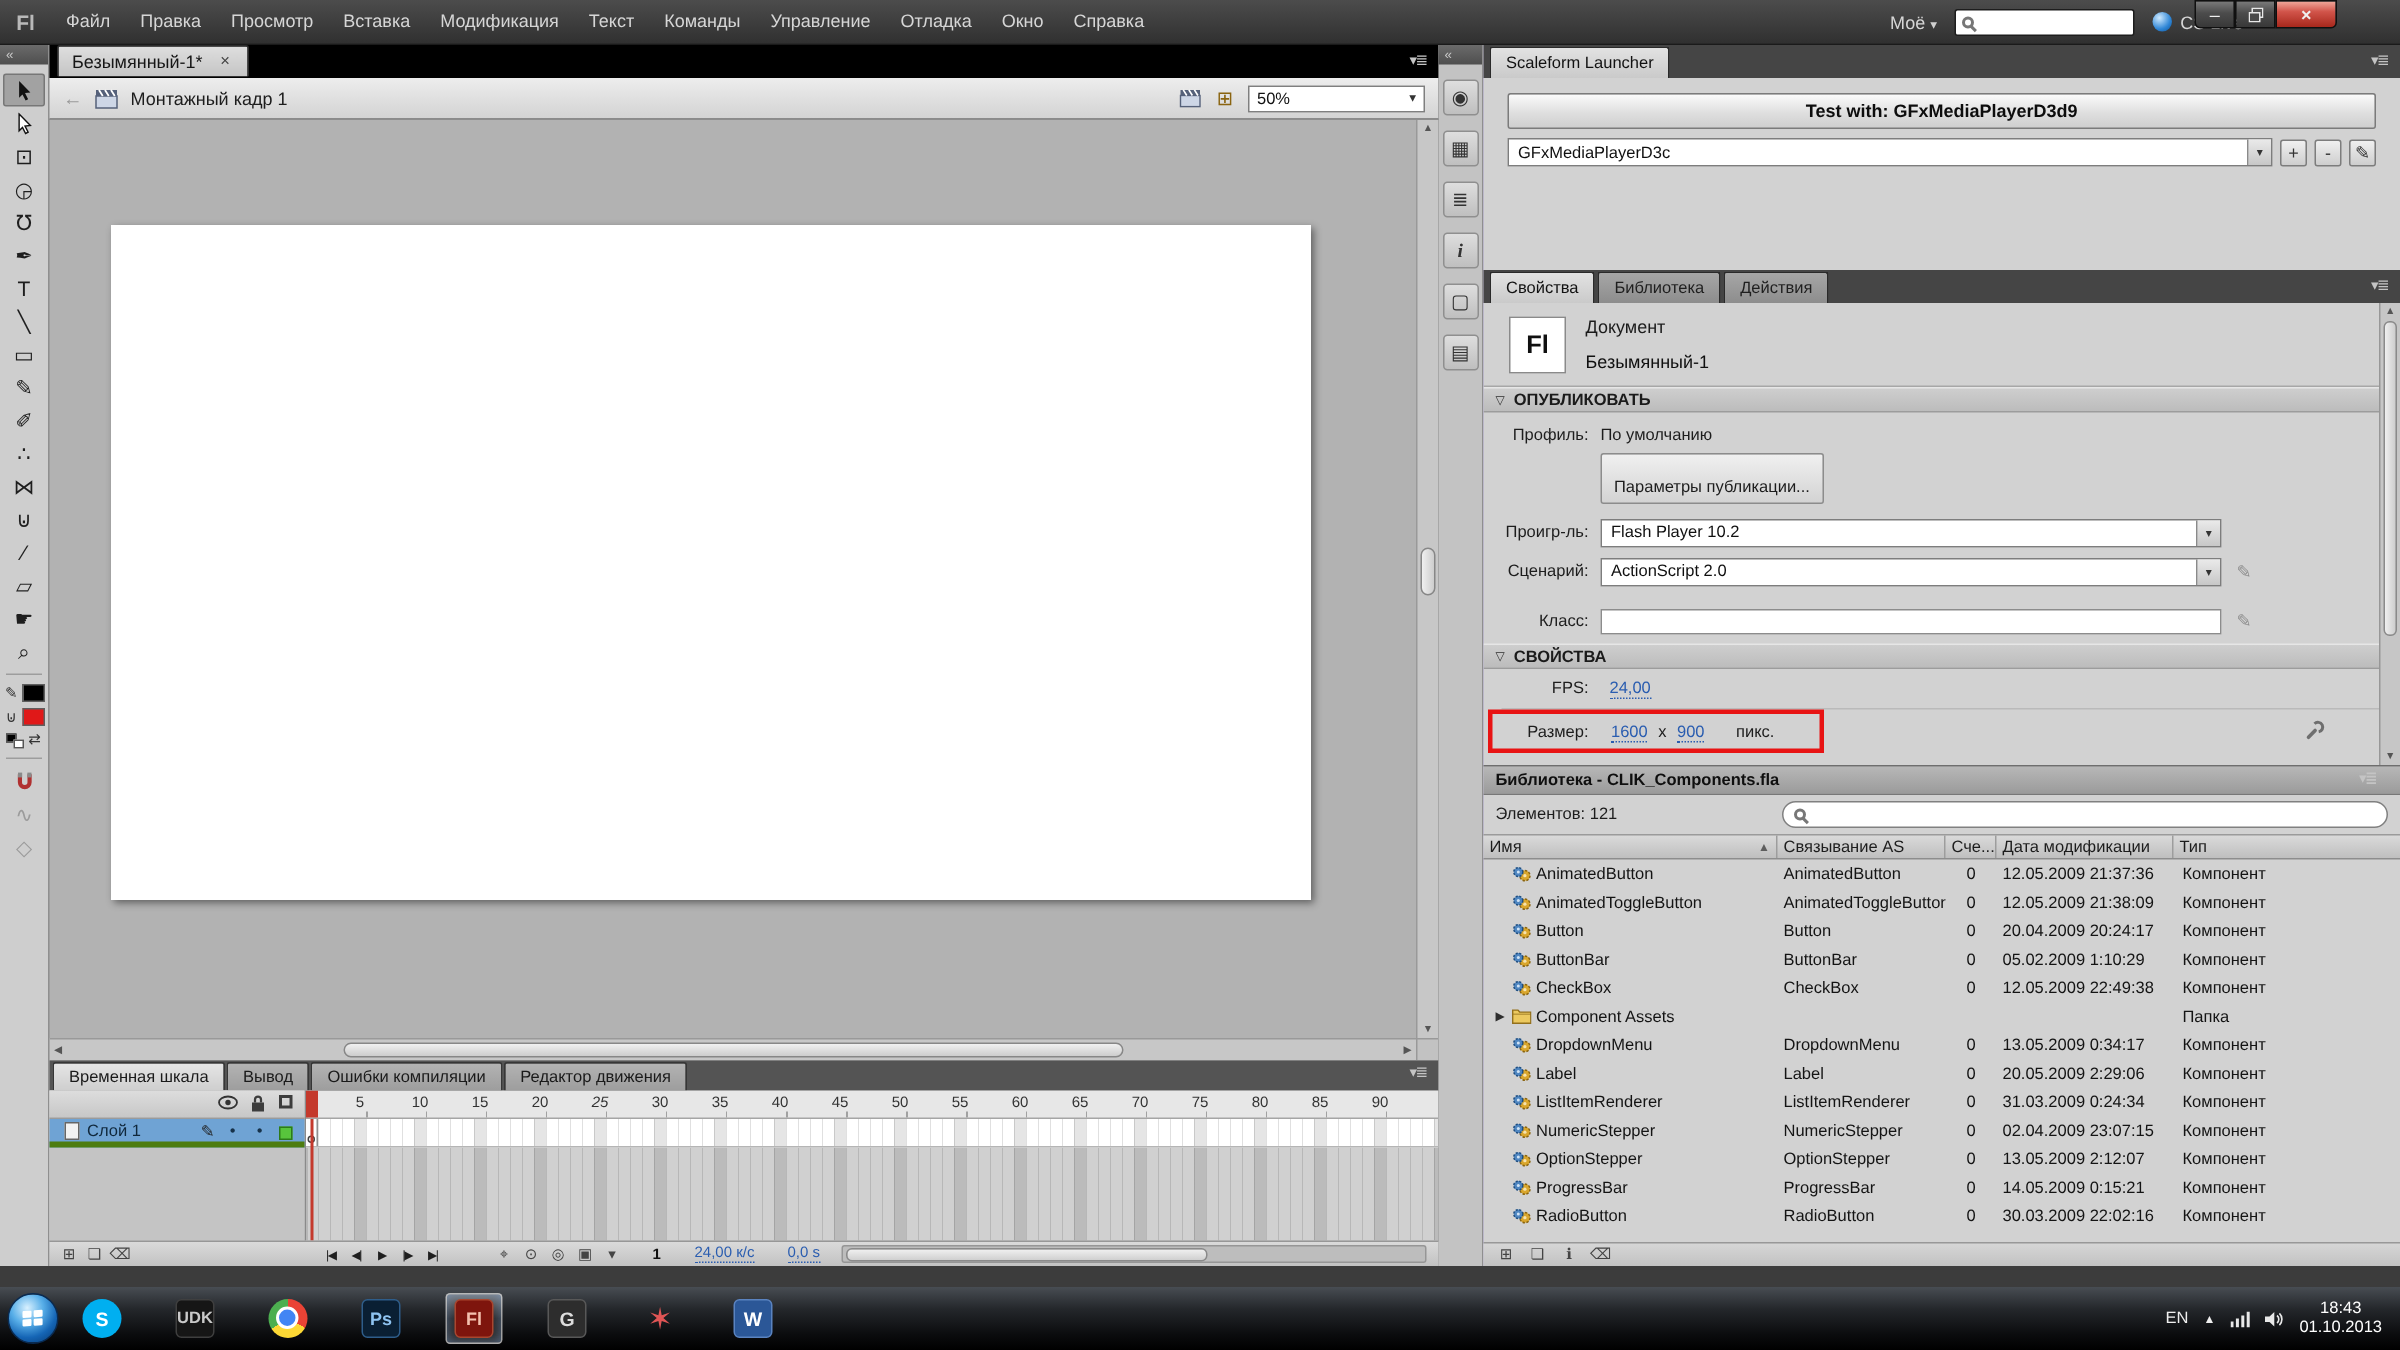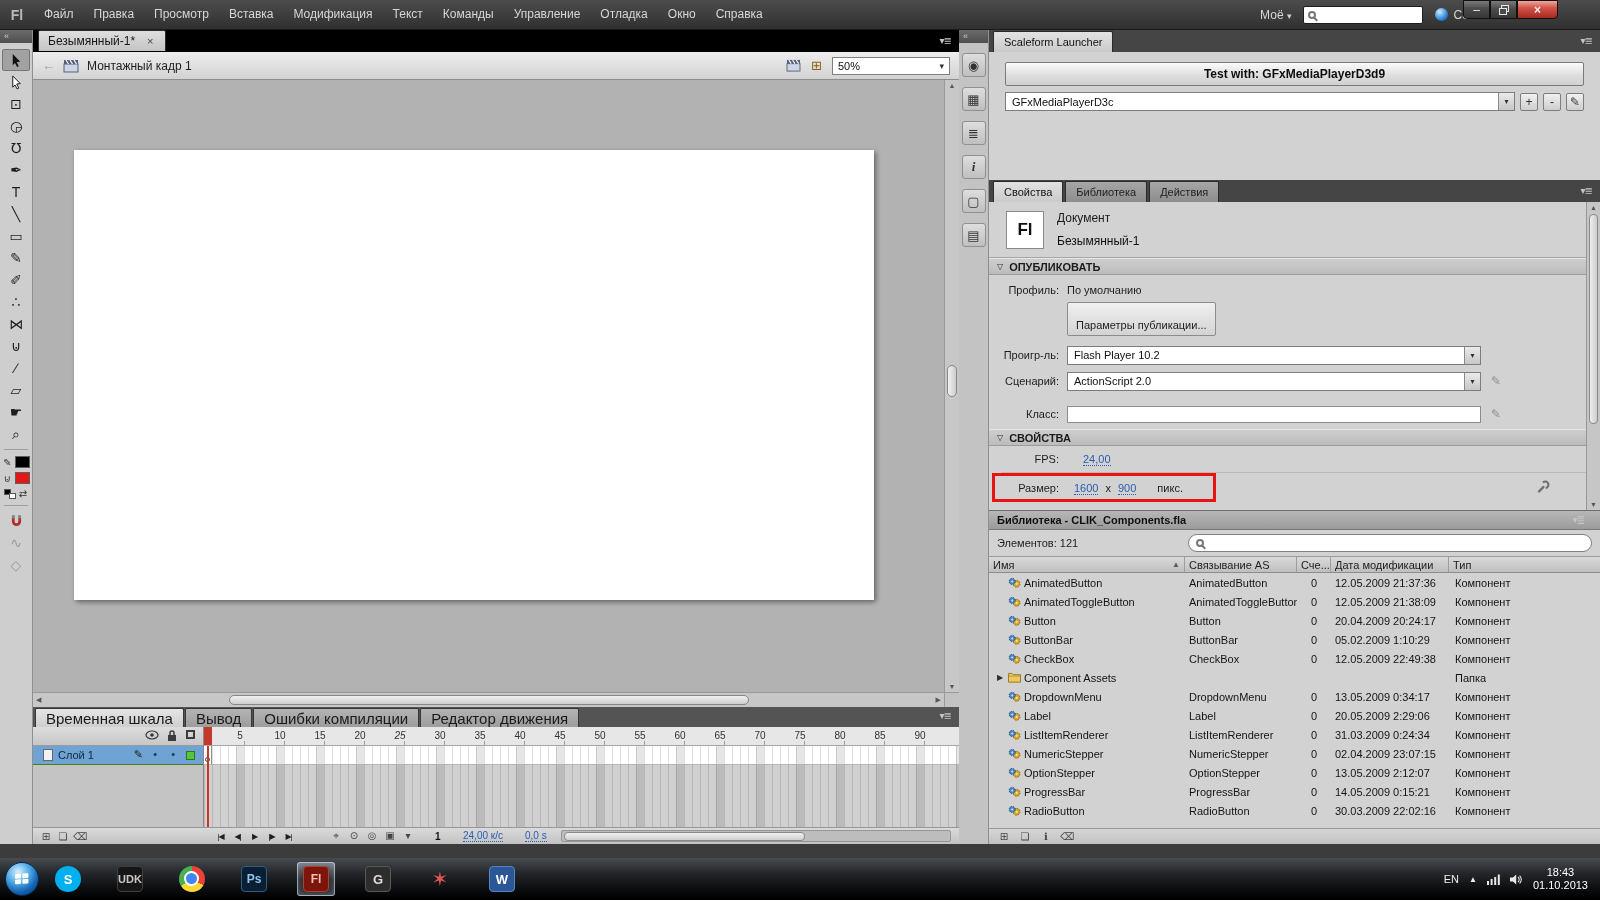--- a/index.html
+++ b/index.html
@@ -63,29 +63,29 @@
 .hscroll{position:absolute;left:0;bottom:0;height:15px;width:911px;background:#c7c7c7;border-top:1px solid #999;font-size:7px;color:#555}
 .hscroll .sarr{position:absolute;top:3px}
 .hscroll .lf{left:3px}.hscroll .rt{right:3px}
 .hthumb{position:absolute;left:196px;top:2px;width:520px;height:10px;background:linear-gradient(#f0f0f0,#cdcdcd);border:1px solid #878787;border-radius:5px}
 .scroll-corner{position:absolute;right:0;bottom:0;width:15px;height:15px;background:#c2c2c2;border-left:1px solid #999;border-top:1px solid #999}
 
 
 #timeline{position:absolute;left:33px;top:707px;width:926px;height:137px;display:flex;flex-direction:column;background:#c9c9c9}
 #tl-tabs{height:20px;background:#545454;display:flex;align-items:flex-end;padding-left:2px}
 #tl-tabs-items{display:flex;align-items:flex-end;height:100%}
-.tl-tab{height:19px;padding:0 10px;font-size:15px;line-height:19px;color:#1a1a1a;background:linear-gradient(#b3b3b3,#9d9d9d);border:1px solid #363636;border-bottom:none;margin-right:1px;border-radius:2px 2px 0 0;align-self:flex-end}
+.tl-tab{height:19px;padding:0 10px;font-size:11px;line-height:19px;color:#1a1a1a;background:linear-gradient(#b3b3b3,#9d9d9d);border:1px solid #363636;border-bottom:none;margin-right:1px;border-radius:2px 2px 0 0;align-self:flex-end}
 .tl-tab.active{background:linear-gradient(#e5e5e5,#cecece)}
 #tl-body{flex:1;display:flex;position:relative}
 #layer-panel{width:171px;border-right:1px solid #8a8a8a;display:flex;flex-direction:column;background:#cfcfcf;flex:0 0 auto}
 #layer-head{height:19px;border-bottom:1px solid #9b9b9b;background:linear-gradient(#dddddd,#c7c7c7);position:relative}
 .hicon{position:absolute;top:3px}
 .h-eye{right:44px}.h-lock{right:26px}
 .h-outline{right:8px;width:9px;height:9px;border:2px solid #3c3c3c;display:inline-block}
-#layer-row{height:19px;background:#6fa3d4;border-bottom:1px solid #4d7c0f;position:relative;display:flex;align-items:center}
+#layer-row{height:19px;background:#6fa3d4;border-bottom:4px solid #4d7c0f;position:relative;display:flex;align-items:center}
 .layer-doc-icon{width:10px;height:12px;background:#f2f2f2;border:1px solid #666;margin:0 5px 0 10px}
 .layer-name{font-size:11px;color:#10283c}
 .l-pencil{position:absolute;right:60px;top:2px;font-size:11px;color:#222}
 .l-dot{position:absolute;top:2px;font-size:11px;color:#16324a}
 .d1{right:46px}.d2{right:28px}
 .l-outline{position:absolute;right:8px;top:5px;width:9px;height:9px;background:#58c43c;border:1px solid #2d7a1a}
 #layers-fill{flex:1;background:#c4c4c4}
 #grid{flex:1;position:relative;display:flex;flex-direction:column;overflow:hidden}
 #frame-head{height:19px;border-bottom:1px solid #a5a5a5;position:relative;font-size:10px;color:#333;background-color:#e7e7e7;background-image:repeating-linear-gradient(to right,rgba(0,0,0,.3) 0 1px,transparent 1px 40px);background-size:100% 4px;background-position:0 100%;background-repeat:no-repeat}
 .fnum{position:absolute;top:3px;width:22px;text-align:center}
@@ -139,21 +139,21 @@
 .doc-name{font-size:12px;color:#101010}
 .sec-head{height:17px;background:linear-gradient(#cecece,#bcbcbc);border-top:1px solid #e6e6e6;border-bottom:1px solid #9c9c9c;display:flex;align-items:center;gap:6px;padding-left:8px;font-size:11px;font-weight:bold;color:#1b1b1b}
 .tri{font-size:8px;color:#2f2f2f;font-weight:normal}
 .prow{display:flex;align-items:center;min-height:24px;font-size:11px;color:#1d1d1d}
 .plabel{width:78px;text-align:right;padding-right:8px;flex:0 0 auto}
 .pcombo{width:414px}
 .pbtn{height:17px;padding:16px 8px;background:linear-gradient(#f0f0f0,#d3d3d3);border:1px solid #8c8c8c;border-radius:2px;font-size:11px;color:#1d1d1d;font-family:inherit}
 .pinput{width:414px;height:17px;background:#fff;border:1px solid #8c8c8c;font-size:11px;padding:0 4px}
 .pencil-ic{margin-left:10px;color:#8e8e8e;font-size:12px}
 .hot{color:#2a5db0;border-bottom:1px dotted #2a5db0}
-.fps-row .hot{margin-left:16px}
+.fps-row .hot{margin-left:6px}
 .size-row{position:relative;min-height:30px}
 .size-row .hot{margin:0 7px}
 .units{margin-left:14px}
 .size-annotation{position:absolute;left:3px;top:0;width:224px;height:29px;border:3px solid #e81313;pointer-events:none}
 .row-sep{height:1px;background:#bababa;margin-left:12px}
 .wrench-ic{position:absolute;right:36px;top:7px}
 .vsb{position:absolute;right:0;top:22px;bottom:0;width:14px;background:#c6c6c6;border-left:1px solid #979797;font-size:7px;color:#555}
 .vsb .sarr{position:absolute;left:0;width:100%;text-align:center}
 .vsb .up{top:2px}.vsb .dn{bottom:2px}
 .vsb .thumb{position:absolute;left:2px;top:12px;width:9px;height:210px;background:linear-gradient(90deg,#efefef,#cdcdcd);border:1px solid #8a8a8a;border-radius:4px}

